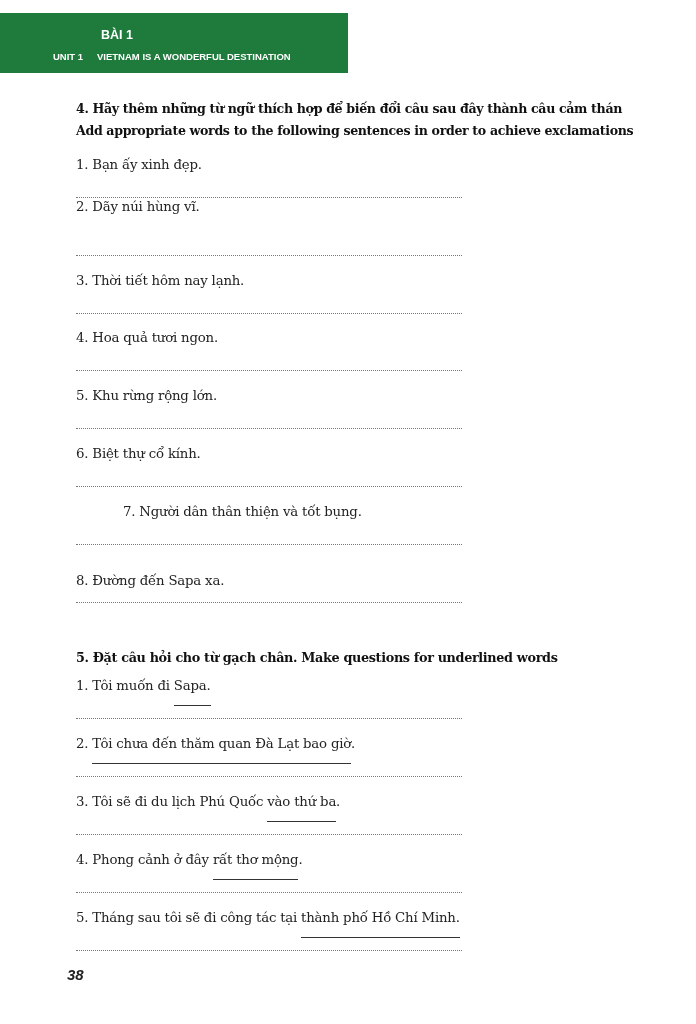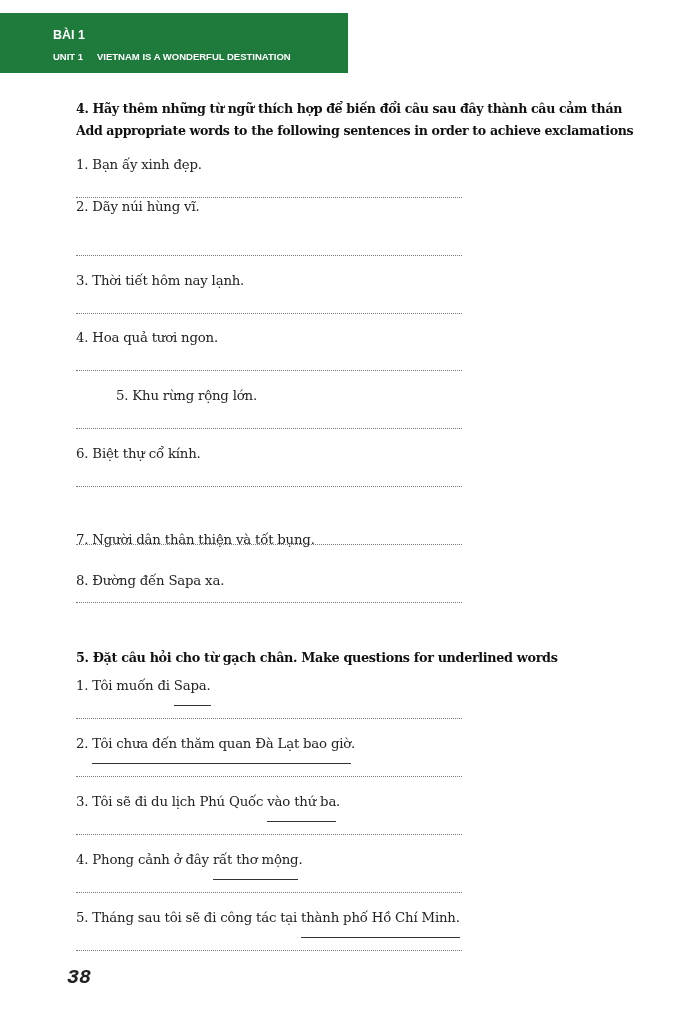--- a/index.html
+++ b/index.html
@@ -5,38 +5,38 @@
   html, body { margin:0; padding:0; }
   body {
     width:696px; height:1024px; background:#ffffff; position:relative; overflow:hidden;
     font-family:"DejaVu Serif", serif; color:#222;
   }
   .banner {
     position:absolute; left:0; top:13px; width:348px; height:60px;
     background:#1e7b3c; color:#fff; font-family:"Liberation Sans", sans-serif; font-weight:bold;
   }
   .banner .row { position:absolute; left:53px; display:flex; white-space:nowrap; }
-  .banner .row1 { top:15px; font-size:12.5px; }
+  .banner .row1 { top:15px; font-size:12.5px;margin-left:48px; }
   .banner .row2 { top:38px; font-size:9.5px; }
   .banner .lbl { width:44px; display:inline-block; }
   .ex-title {
     position:absolute; left:76px; font-family:"DejaVu Serif", serif; font-weight:bold;
     font-size:12.6px; color:#111; white-space:nowrap; letter-spacing:-0.35px;
   }
   .item {
     position:absolute; left:76px; font-size:13.3px; color:#222; white-space:nowrap; letter-spacing:-0.2px;
   }
   .u { border-bottom:1.4px solid #333; padding-bottom:12px; }
   .dots {
     position:absolute; left:76px; width:386px; height:0;
     border-top:1.3px dotted #777;
   }
   .page-num {
-    position:absolute; left:67px; top:966px; font-family:Liberation Mono, monospace;
-    font-style:italic; font-weight:bold; font-size:20px; color:#222;
+    position:absolute; left:67px; top:966px; font-family:Liberation Sans, sans-serif;
+    font-style:italic; font-weight:bold; font-size:15px; color:#222;
   }
 </style>
 </head>
 <body>
 
 <div class="banner">
   <div class="row row1">
     <span class="lbl">BÀI 1</span>
   </div>
   <div class="row row2">
@@ -53,27 +53,27 @@
 
 <div class="item" style="top:199px;">2. Dãy núi hùng vĩ.</div>
 <div class="dots" style="top:255px;"></div>
 
 <div class="item" style="top:273px;">3. Thời tiết hôm nay lạnh.</div>
 <div class="dots" style="top:313px;"></div>
 
 <div class="item" style="top:330px;">4. Hoa quả tươi ngon.</div>
 <div class="dots" style="top:370px;"></div>
 
-<div class="item" style="top:388px;margin-left:40px;">5. Khu rừng rộng lớn.</div>
+<div class="item" style="top:388px;">5. Khu rừng rộng lớn.</div>
 <div class="dots" style="top:428px;"></div>
 
 <div class="item" style="top:446px;">6. Biệt thự cổ kính.</div>
 <div class="dots" style="top:486px;"></div>
 
-<div class="item" style="top:532px;">7. Người dân thân thiện và tốt bụng.</div>
+<div class="item" style="top:504px;margin-left:47px;">7. Người dân thân thiện và tốt bụng.</div>
 <div class="dots" style="top:544px;"></div>
 
 <div class="item" style="top:573px;">8. Đường đến Sapa xa.</div>
 <div class="dots" style="top:602px;"></div>
 
 <div class="ex-title" style="top:650px; font-size:12.8px;">5. Đặt câu hỏi cho từ gạch chân.  Make questions for underlined words</div>
 
 <div class="item" style="top:678px;">
   <span>1. Tôi muốn đi </span><span class="u">Sapa.</span><span></span>
 </div>

